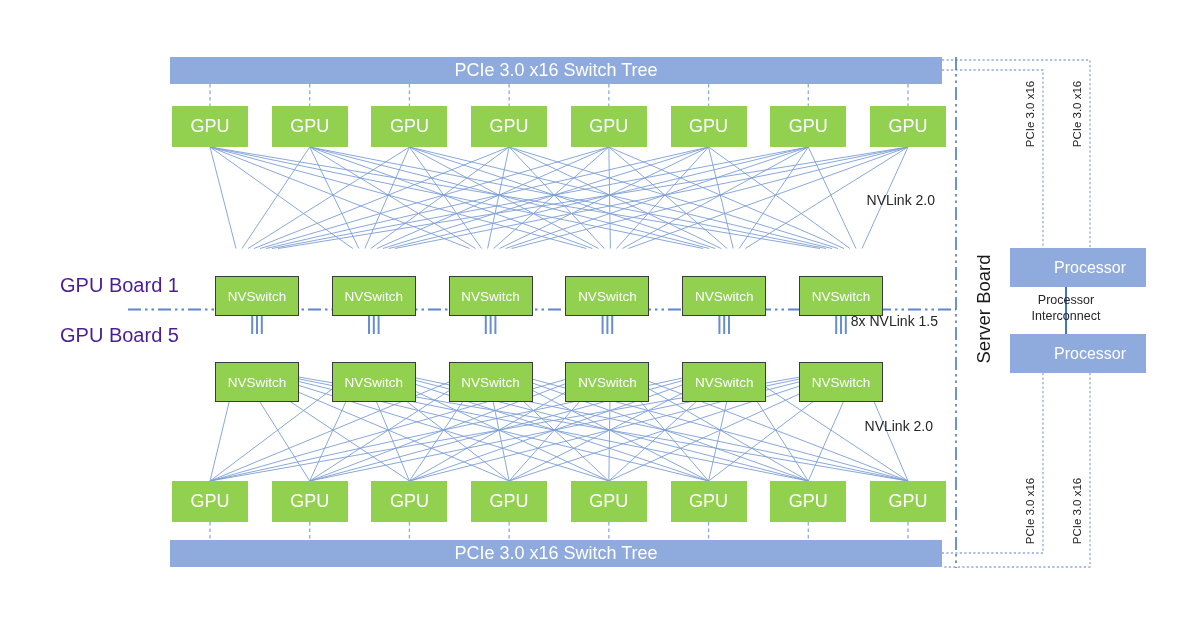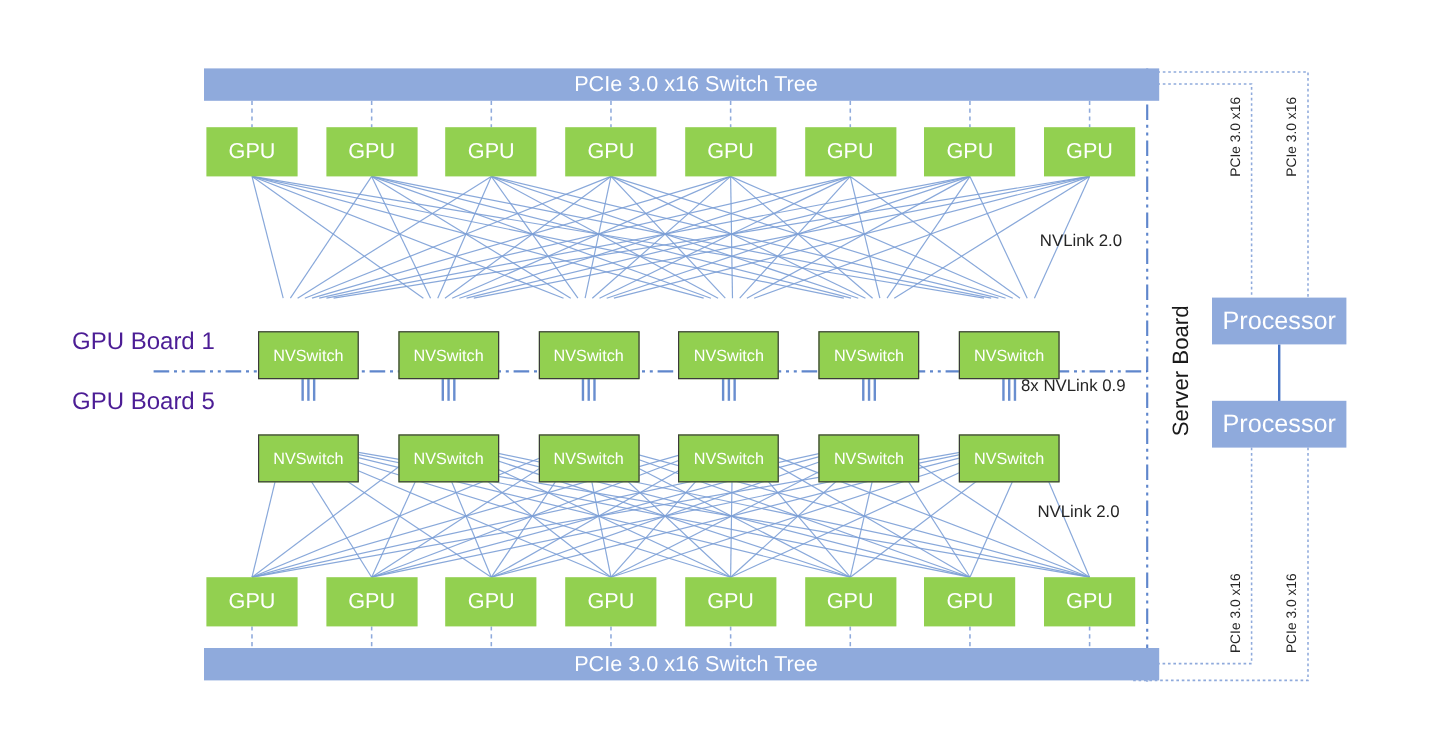--- a/index.html
+++ b/index.html
@@ -28,21 +28,21 @@
   .nvlink3 { stroke: var(--line-blue, #4472C4); stroke-width: 2; opacity: .8; }
   .solidln { stroke: var(--line-blue, #4472C4); stroke-width: 2; }
 
   
   .bar {
     position: absolute;
     left: 170px; width: 772px; height: 27px;
     background: var(--blue-fill, #8FAADC);
     color: #ffffff;
     font-size: 18px;
-    display: flex; align-items: center; justify-content: center; padding-left: 24px;
+    display: flex; align-items: center; justify-content: center;
   }
   .bar.top { top: 57px; }
   .bar.bottom { top: 540px; }
 
   .gpu-row {
     position: absolute;
     left: 172px; width: 774px;
     display: flex; justify-content: space-between; gap: 13px;
   }
   .nvs-row {
@@ -61,22 +61,22 @@
     width: 84px; height: 40px;
     background: var(--green, #92D050);
     border: 1.6px solid var(--box-border, #3B3B3B);
     color: #ffffff; font-size: 13.5px;
     display: flex; align-items: center; justify-content: center; margin-top: 28px;
   }
   .proc-box {
     position: absolute;
     left: 1010px; width: 112px; height: 39px;
     background: var(--blue-fill, #8FAADC);
-    color: #ffffff; font-size: 21px;
-    display: flex; align-items: center; justify-content: center;
+    color: #ffffff; font-size: 16px;
+    display: flex; align-items: center; justify-content: center; padding-left: 24px;
   }
 
   
   .board-label {
     position: absolute;
     left: 60px; width: 120px;
     text-align: left;
     font-size: 20px;
     color: #4c1d95;
     white-space: nowrap;
@@ -314,31 +314,32 @@
     </div>
 
   <div class="bar bottom">
     <span>PCIe 3.0 x16 Switch Tree</span>
   </div>
 
   <div class="board-label" style="top:274px">GPU Board 1</div>
   <div class="board-label" style="top:324px">GPU Board 5</div>
 
   <div class="nvlink-label" style="left:825px; top:192px">NVLink 2.0</div>
-  <div class="nvlink-label" style="left:828px; top:313px">8x NVLink 0.9</div>
+  <div class="nvlink-label" style="left:828px; top:313px">8x NVLink 1.5</div>
   <div class="nvlink-label" style="left:823px; top:418px">NVLink 2.0</div>
 
   <div class="server-board-label" style="left:984px; top:309px">Server Board</div>
 
   <div class="proc-box" style="top:248px">
     <span>Processor</span>
   </div>
   <div class="proc-box" style="top:334px">
     <span>Processor</span>
   </div>
 
+  <div class="interconnect-label">Processor Interconnect</div>
 
   <div class="vtext" style="left:1030px; top:114px">PCIe 3.0 x16</div>
   <div class="vtext" style="left:1077px; top:114px">PCIe 3.0 x16</div>
   <div class="vtext" style="left:1030px; top:511px">PCIe 3.0 x16</div>
   <div class="vtext" style="left:1077px; top:511px">PCIe 3.0 x16</div>
 
 </div>
 
 </body></html>

